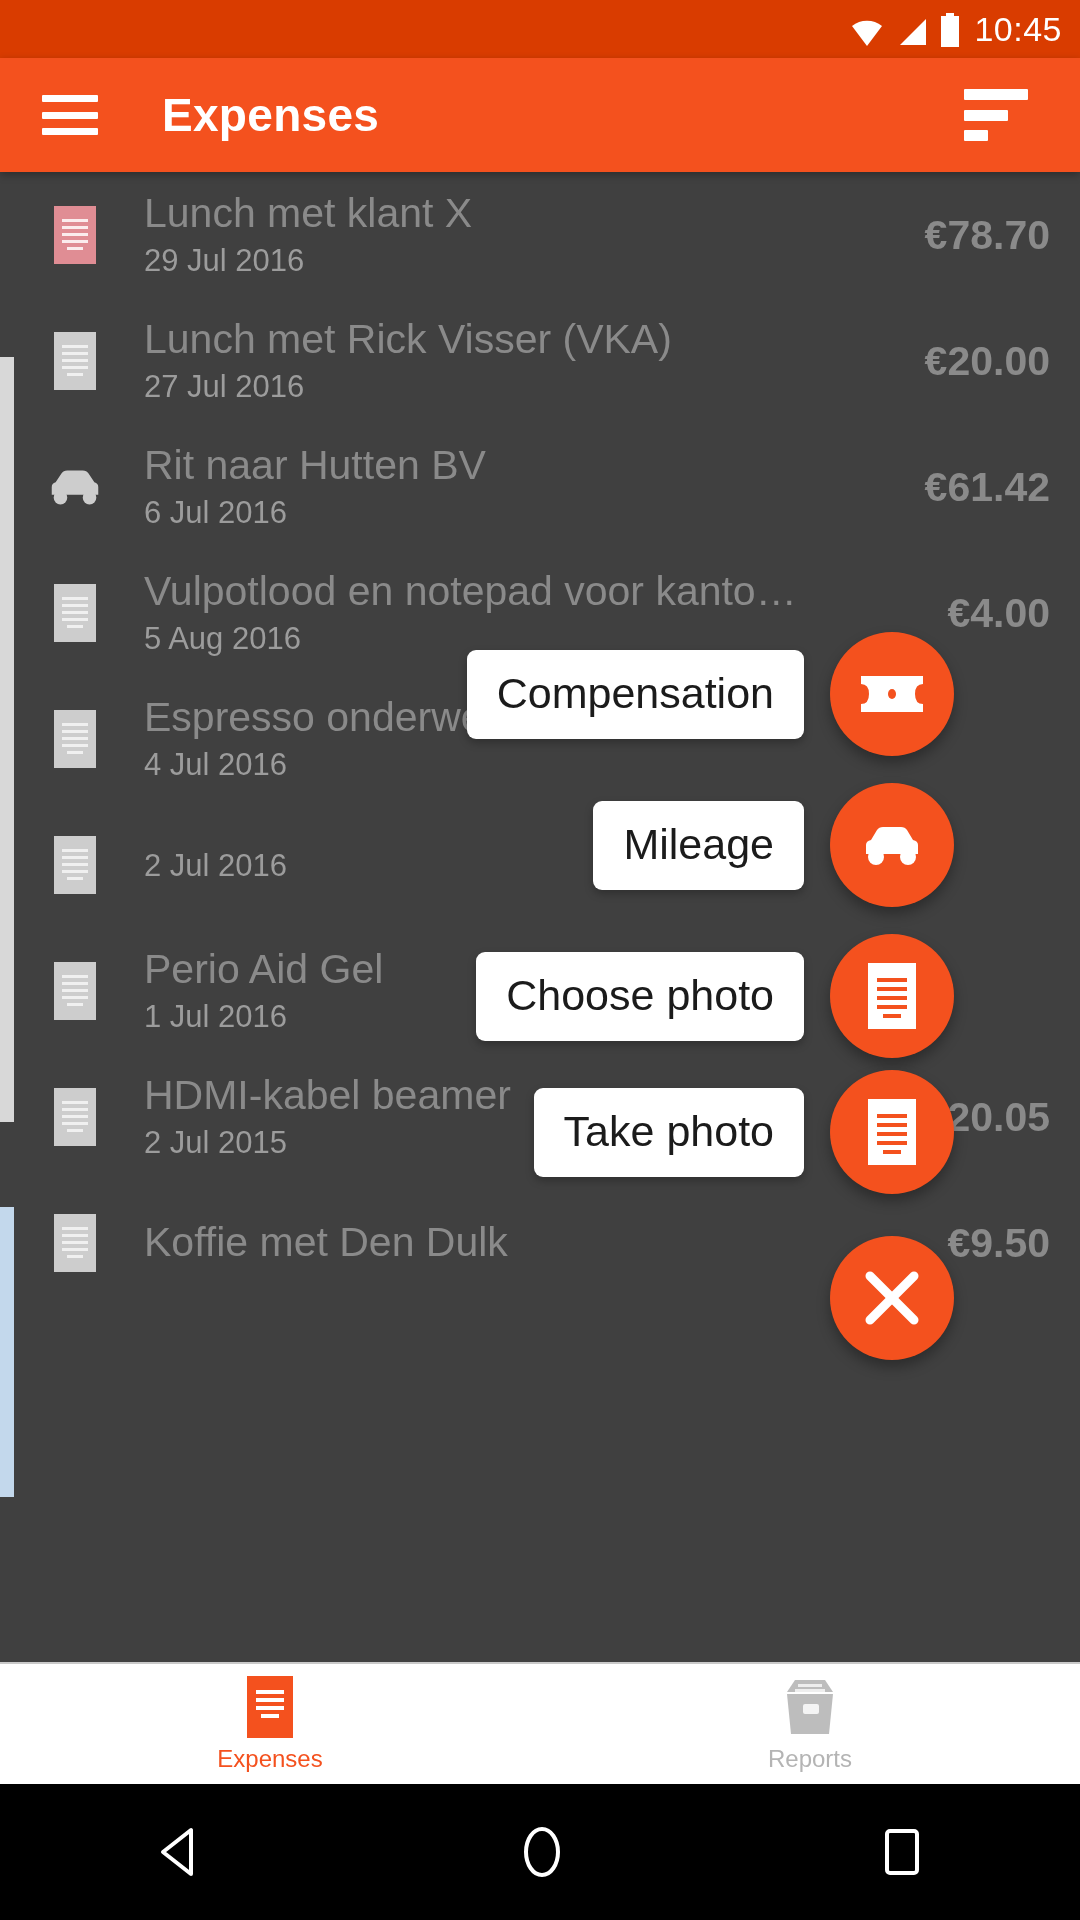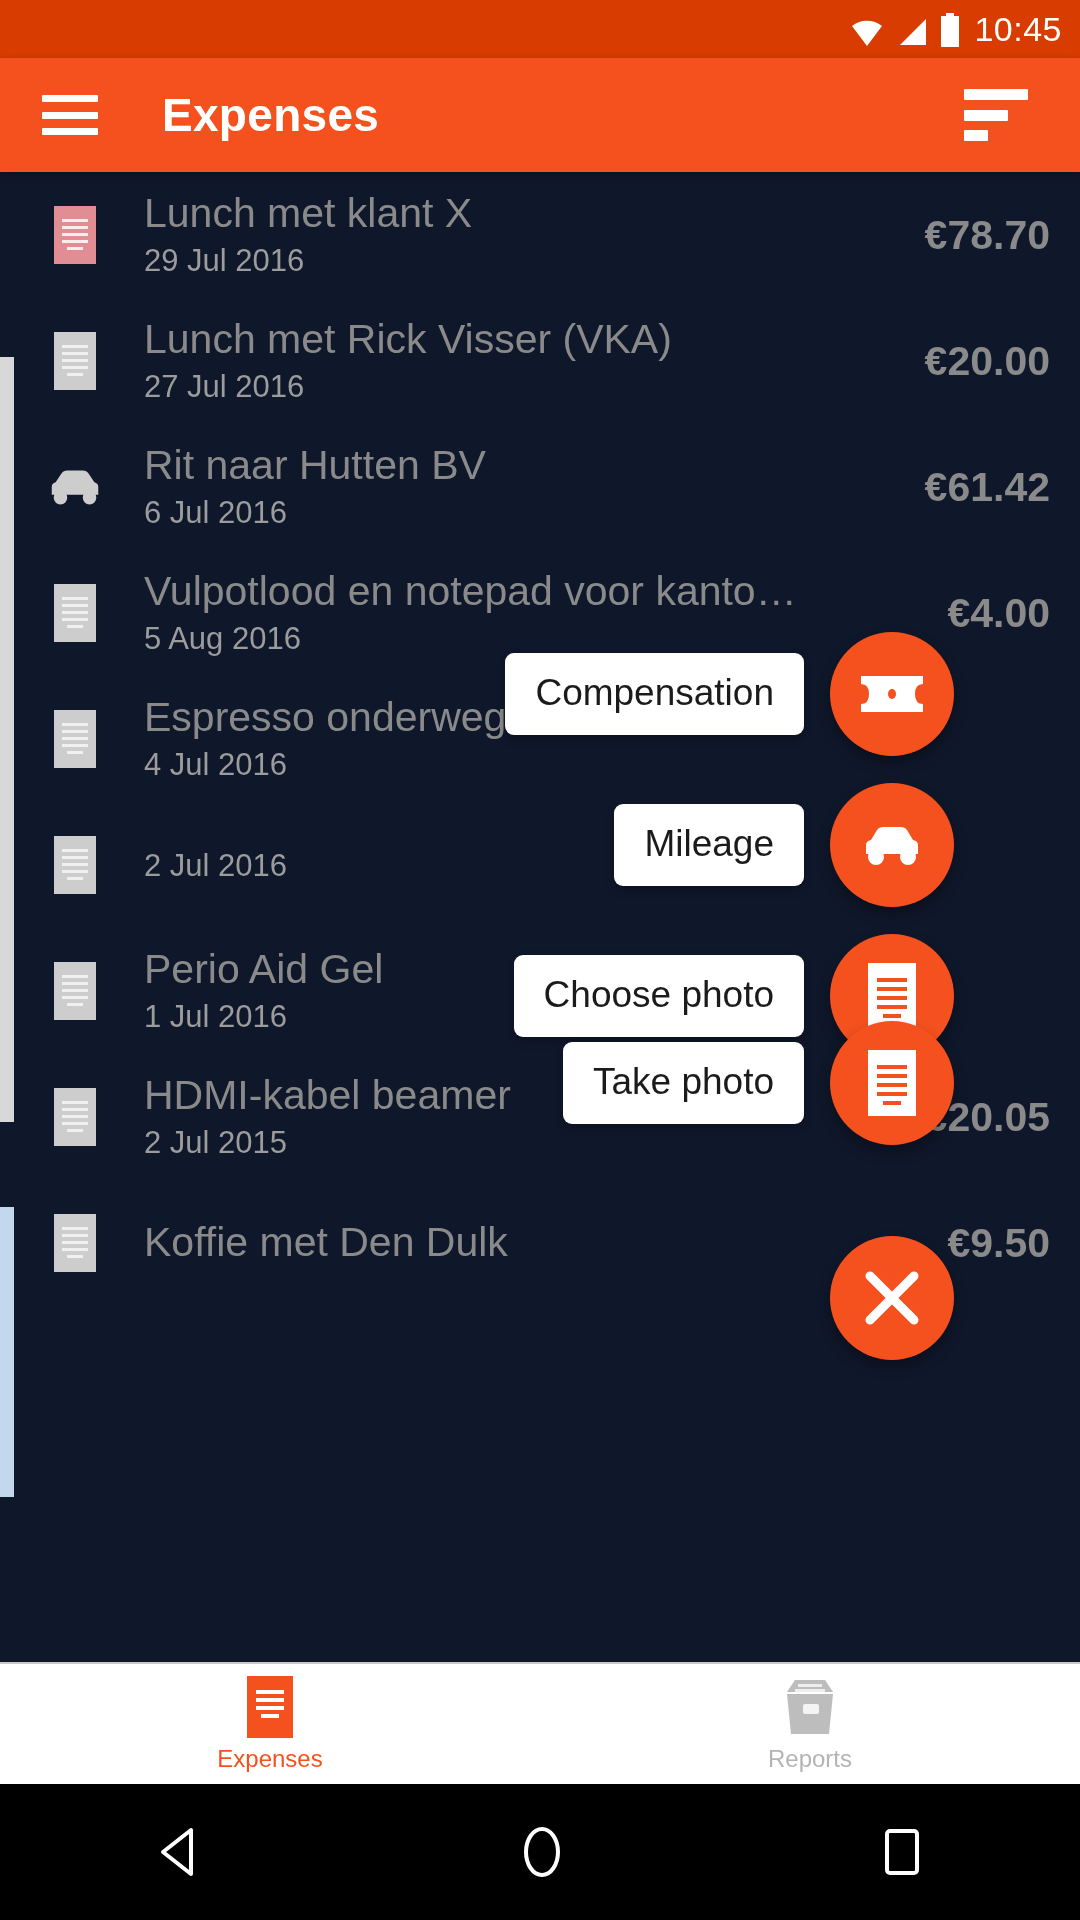--- a/index.html
+++ b/index.html
@@ -42,21 +42,21 @@
     align-items:flex-start; justify-content:space-between; cursor:pointer;
   }
   .sort-icon i { display:block; height:11px; background:#ffffff; border-radius:1px; }
   .sort-icon i:nth-child(1){ width:64px; }
   .sort-icon i:nth-child(2){ width:44px; }
   .sort-icon i:nth-child(3){ width:24px; }
 
   
   .list {
     position:absolute; top:172px; left:0; width:1080px; height:1490px;
-    background:#0f172a; overflow:hidden;
+    background:#404040; overflow:hidden;
   }
   .scroll-indicator {
     position:absolute; left:0; top:185px; width:14px; height:765px;
     background:#d8d8d8;
   }
   .edge-strip {
     position:absolute; left:0; top:1035px; width:14px; height:290px;
     background:#c3d8ec;
   }
   .row {
@@ -98,21 +98,21 @@
 
   .car-glyph { width:64px; height:44px; }
 
   
   .fab-layer { position:absolute; inset:0; pointer-events:none; z-index:20; }
   .fab-item {
     position:absolute; right:0; display:flex; align-items:center;
     justify-content:flex-end; pointer-events:auto;
   }
   .fab-label {
-    background:#ffffff; color:#1b1b1b; font-size:37px;
+    background:#ffffff; color:#1b1b1b; font-size:43px;
     padding:19px 30px 21px; border-radius:9px; margin-right:26px;
     box-shadow:0 4px 9px rgba(0,0,0,.26); white-space:nowrap;
   }
   .fab {
     width:124px; height:124px; border-radius:50%; background:#f4511e;
     display:flex; align-items:center; justify-content:center;
     box-shadow:0 7px 14px rgba(0,0,0,.32); margin-right:58px; cursor:pointer;
   }
   .fab.main { width:124px; height:124px; }
 
@@ -389,21 +389,21 @@
       <div class="fab-label">Mileage</div>
       <div class="fab">
         <svg width="70" height="48" viewBox="0 0 70 48">
           <path d="M9 33 L9 24 Q9 20 14 19 L20 9 Q22 6 26 6 L44 6 Q48 6 50 9 L56 19 Q61 20 61 24 L61 33 Z" fill="#ffffff"></path>
           <circle cx="19" cy="36" r="8" fill="#ffffff"></circle>
           <circle cx="51" cy="36" r="8" fill="#ffffff"></circle>
         </svg>
       </div>
     </div>
 
-    <div class="fab-item" style="top:1021px;">
+    <div class="fab-item" style="top:1070px;">
       <div class="fab-label">Take photo</div>
       <div class="fab">
         <div class="fab-receipt">
           <i></i>
             <i></i>
             <i></i>
             <i></i>
             <i></i>
         </div>
       </div>

